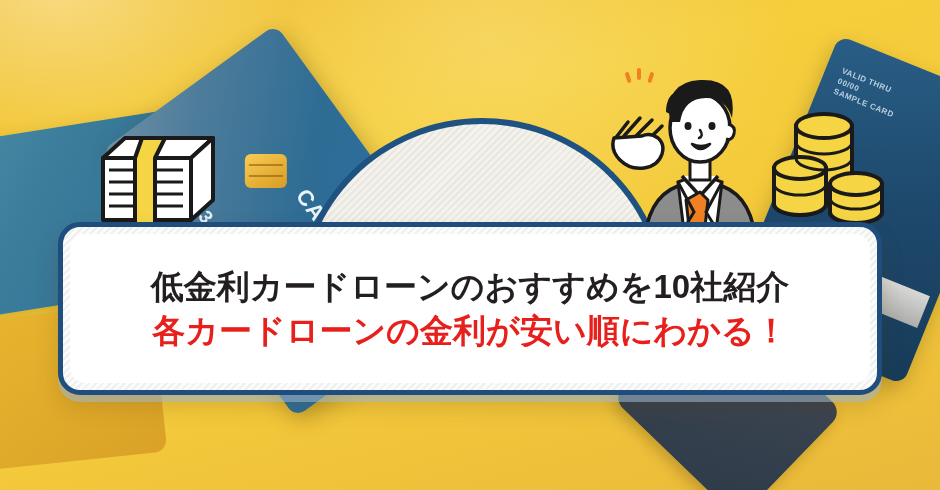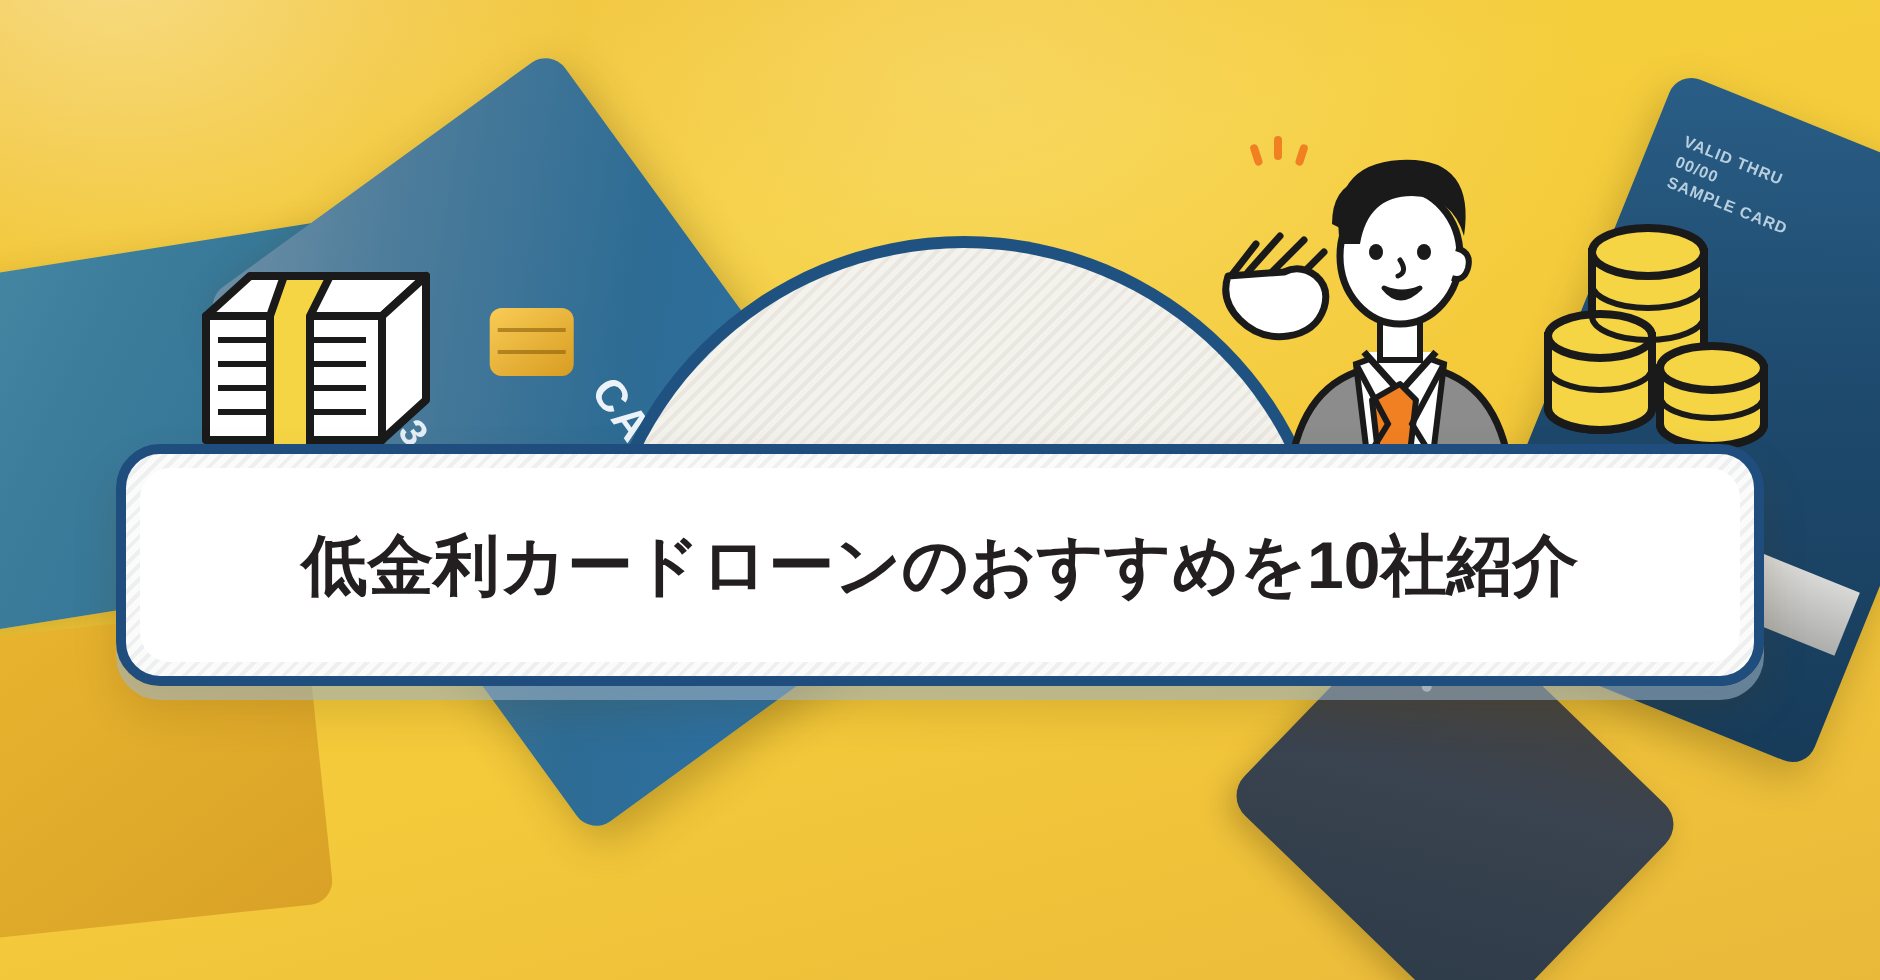--- a/index.html
+++ b/index.html
@@ -178,21 +178,21 @@
   
   .coins { position:absolute; right:48px; top:108px; width:120px; height:120px; }
 
   
   .person { position:absolute; right:172px; top:62px; width:160px; height:190px; }
 
   
   .panel-outer {
     position:absolute;
     left: 58px; top: 222px;
-    width: 824px; height: 121px;
+    width: 824px; height: 173px;
     background: repeating-linear-gradient(
        135deg, #FBFBFA 0px, #FBFBFA 3px, #EDEFF1 3px, #EDEFF1 5px);
     border: 5px solid #1F4E7E;
     border-radius: 22px;
     box-shadow: 0 7px 0 rgba(160,185,210,0.55), 0 12px 22px rgba(90,60,0,0.18);
   }
   .panel-inner {
     position:absolute; inset: 7px;
     background: #FFFFFF;
     border-radius: 15px;
@@ -329,16 +329,17 @@
     <path d="M92 68 q4 6 -1 8" fill="none" stroke="#1A1A1A" stroke-width="2.5" stroke-linecap="round"></path>
 
     <path d="M84 82 q8 10 18 0 q-9 4 -18 0 Z" fill="#1A1A1A" stroke="#1A1A1A" stroke-width="2.5" stroke-linejoin="round"></path>
 
     <path d="M120 62 q8 2 6 10 q-2 7 -8 5" fill="#FFFFFF" stroke="#1A1A1A" stroke-width="3"></path>
   </svg>
 
   <div class="panel-outer">
     <div class="panel-inner">
       <div class="headline-1">低金利カードローンのおすすめを10社紹介</div>
+      <div class="headline-2">各カードローンの金利が安い順にわかる！</div>
     </div>
   </div>
 
 </div>
 
 </body></html>

